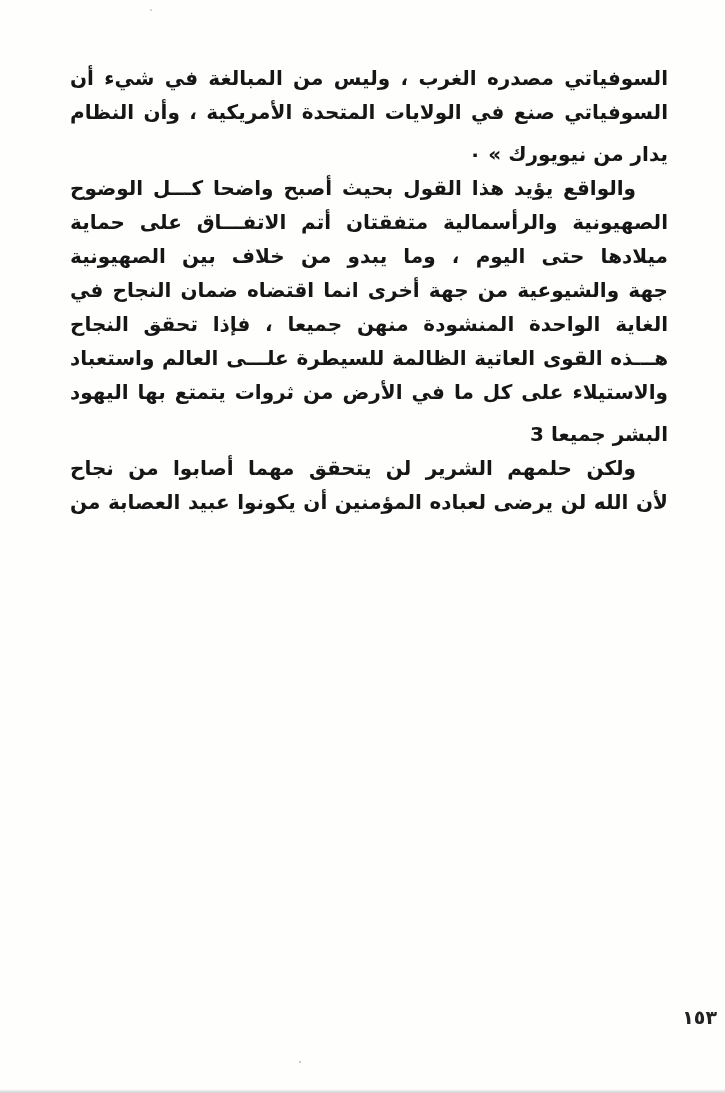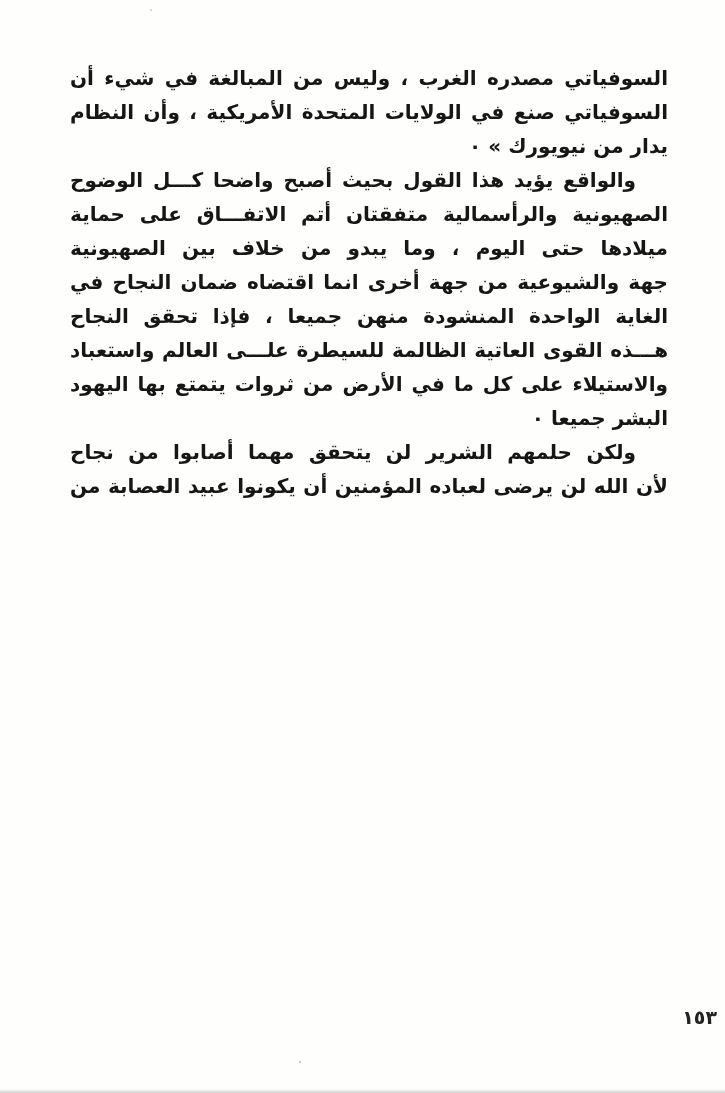--- a/index.html
+++ b/index.html
@@ -59,20 +59,21 @@
     white-space: normal;
   }
   
   .line.para-start {
     padding-right: 32px;
   }
   
   .line.para-end {
     text-align: right;
     text-align-last: right;
+    margin-top: 8px;
   }
   .page-number {
     position: absolute;
     top: 1006px;
     left: 0;
     right: 8px;
     text-align: right;
     direction: rtl;
     font-size: 19px;
     font-weight: bold;
@@ -89,20 +90,20 @@
     <div class="line">السوفياتي مصدره الغرب ، وليس من المبالغة في شيء أن يقال : إن الاتحاد</div>
     <div class="line">السوفياتي صنع في الولايات المتحدة الأمريكية ، وأن النظام السوفيـــاتي</div>
     <div class="line para-end">يدار من نيويورك » ٠</div>
     <div class="line para-start">والواقع يؤيد هذا القول بحيث أصبح واضحا كـــل الوضوح أن</div>
     <div class="line">الصهيونية والرأسمالية متفقتان أتم الاتفـــاق على حماية الشيوعية منـــذ</div>
     <div class="line">ميلادها حتى اليوم ، وما يبدو من خلاف بين الصهيونية والرأسمالية مـــن</div>
     <div class="line">جهة والشيوعية من جهة أخرى انما اقتضاه ضمان النجاح في السعي إلـــى</div>
     <div class="line">الغاية الواحدة المنشودة منهن جميعا ، فإذا تحقق النجاح المرتقب اتحدت</div>
     <div class="line">هـــذه القوى العاتية الظالمة للسيطرة علـــى العالم واستعباد الإنسان ،</div>
     <div class="line">والاستيلاء على كل ما في الأرض من ثروات يتمتع بها اليهود وحدهم دون</div>
-    <div class="line para-end">البشر جميعا ٠</div>
+    <div class="line para-end">البشر جميعا 3</div>
     <div class="line para-start">ولكن حلمهم الشرير لن يتحقق مهما أصابوا من نجاح مخططاتهم ،</div>
     <div class="line">لأن الله لن يرضى لعباده المؤمنين أن يكونوا عبيد العصابة من الشياطين ٠</div>
   </div>
 
   <div class="page-number" lang="ar" dir="rtl">١٥٣</div>
 
 </div>
 
 </body></html>

